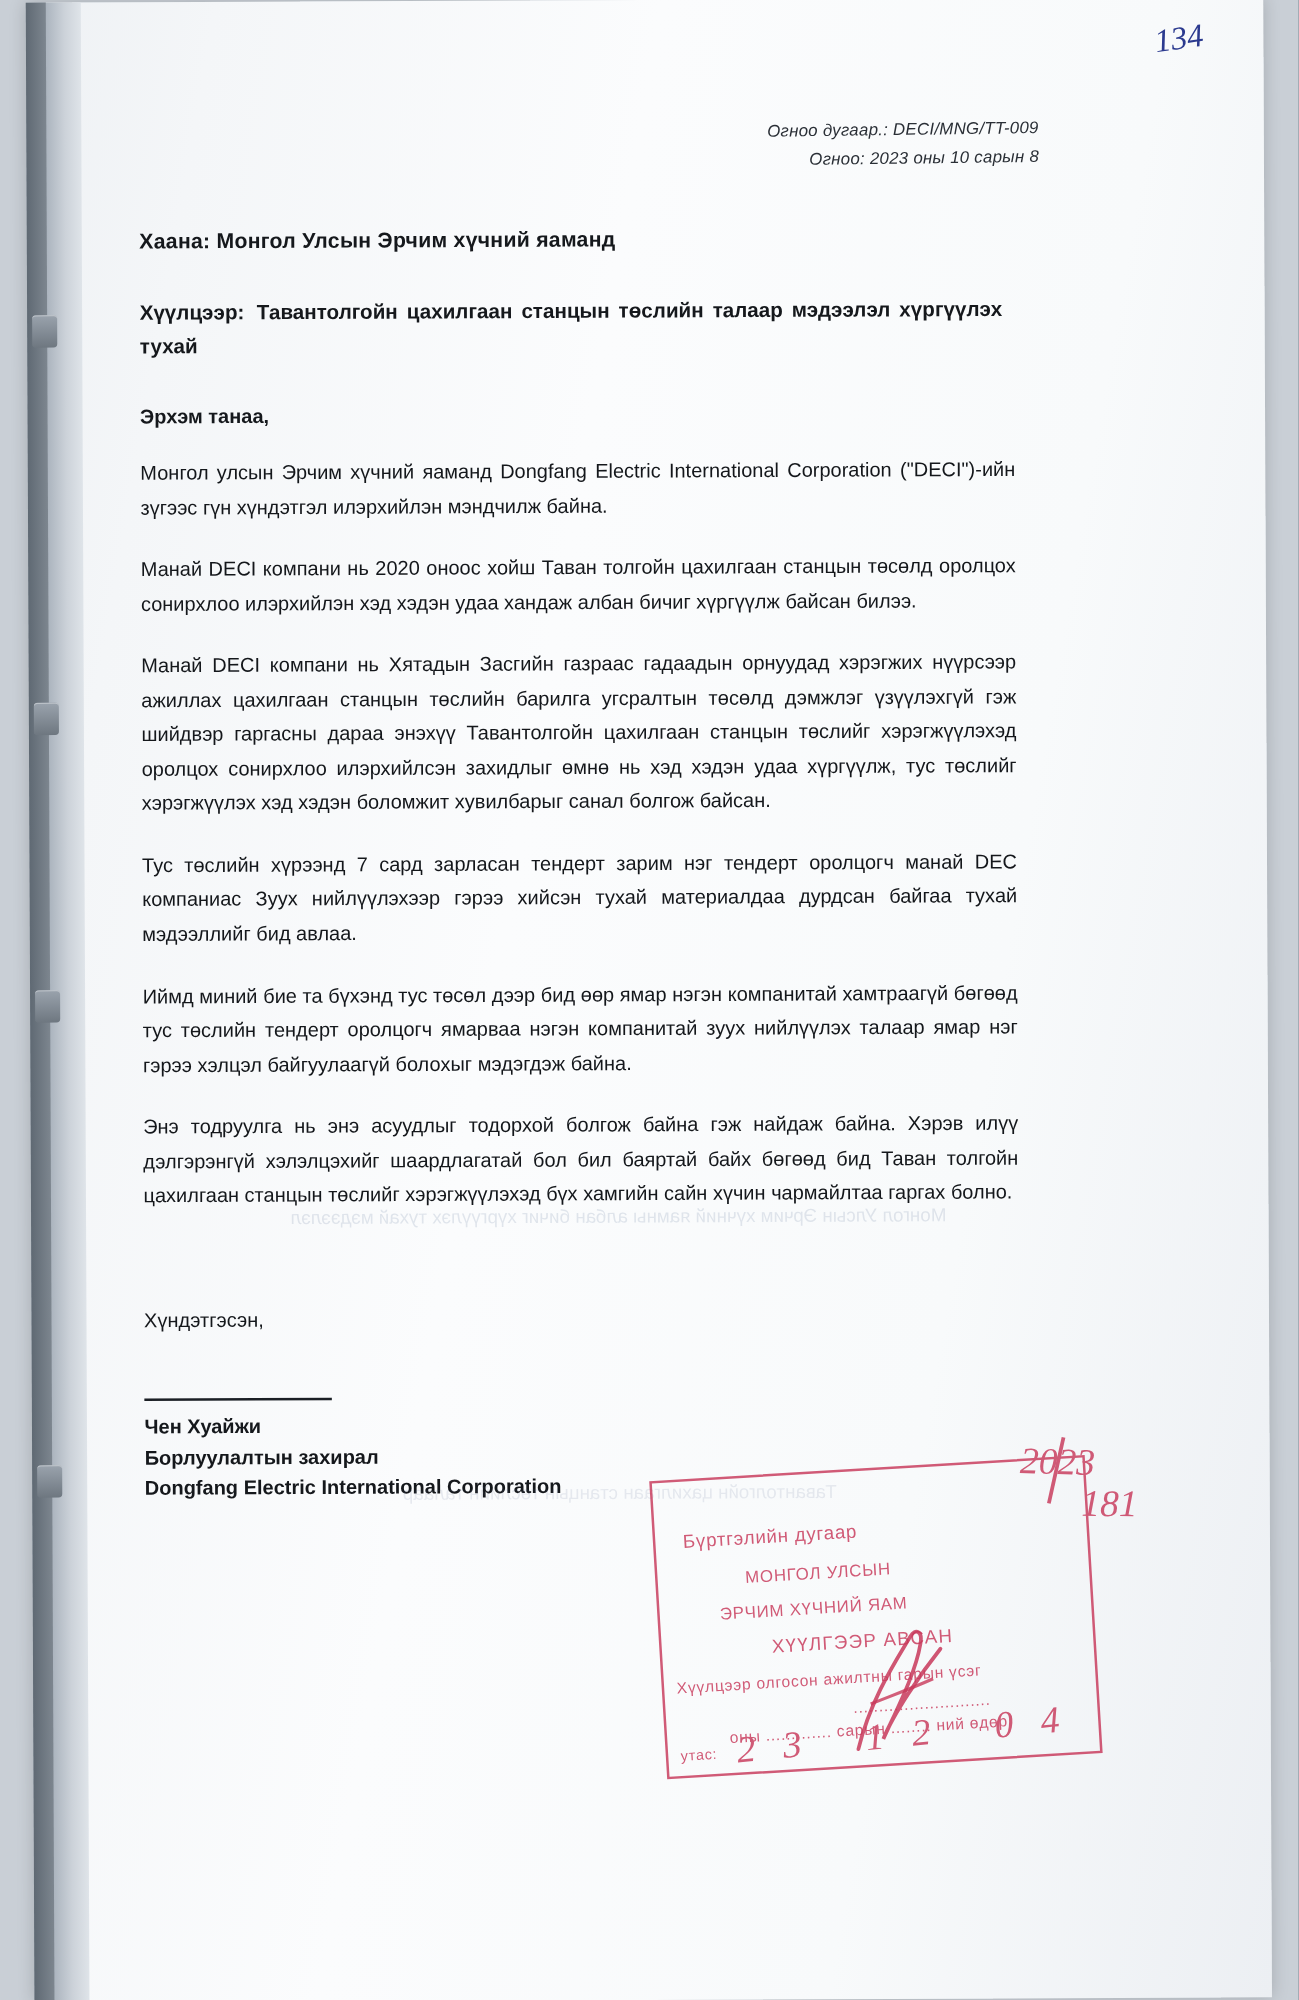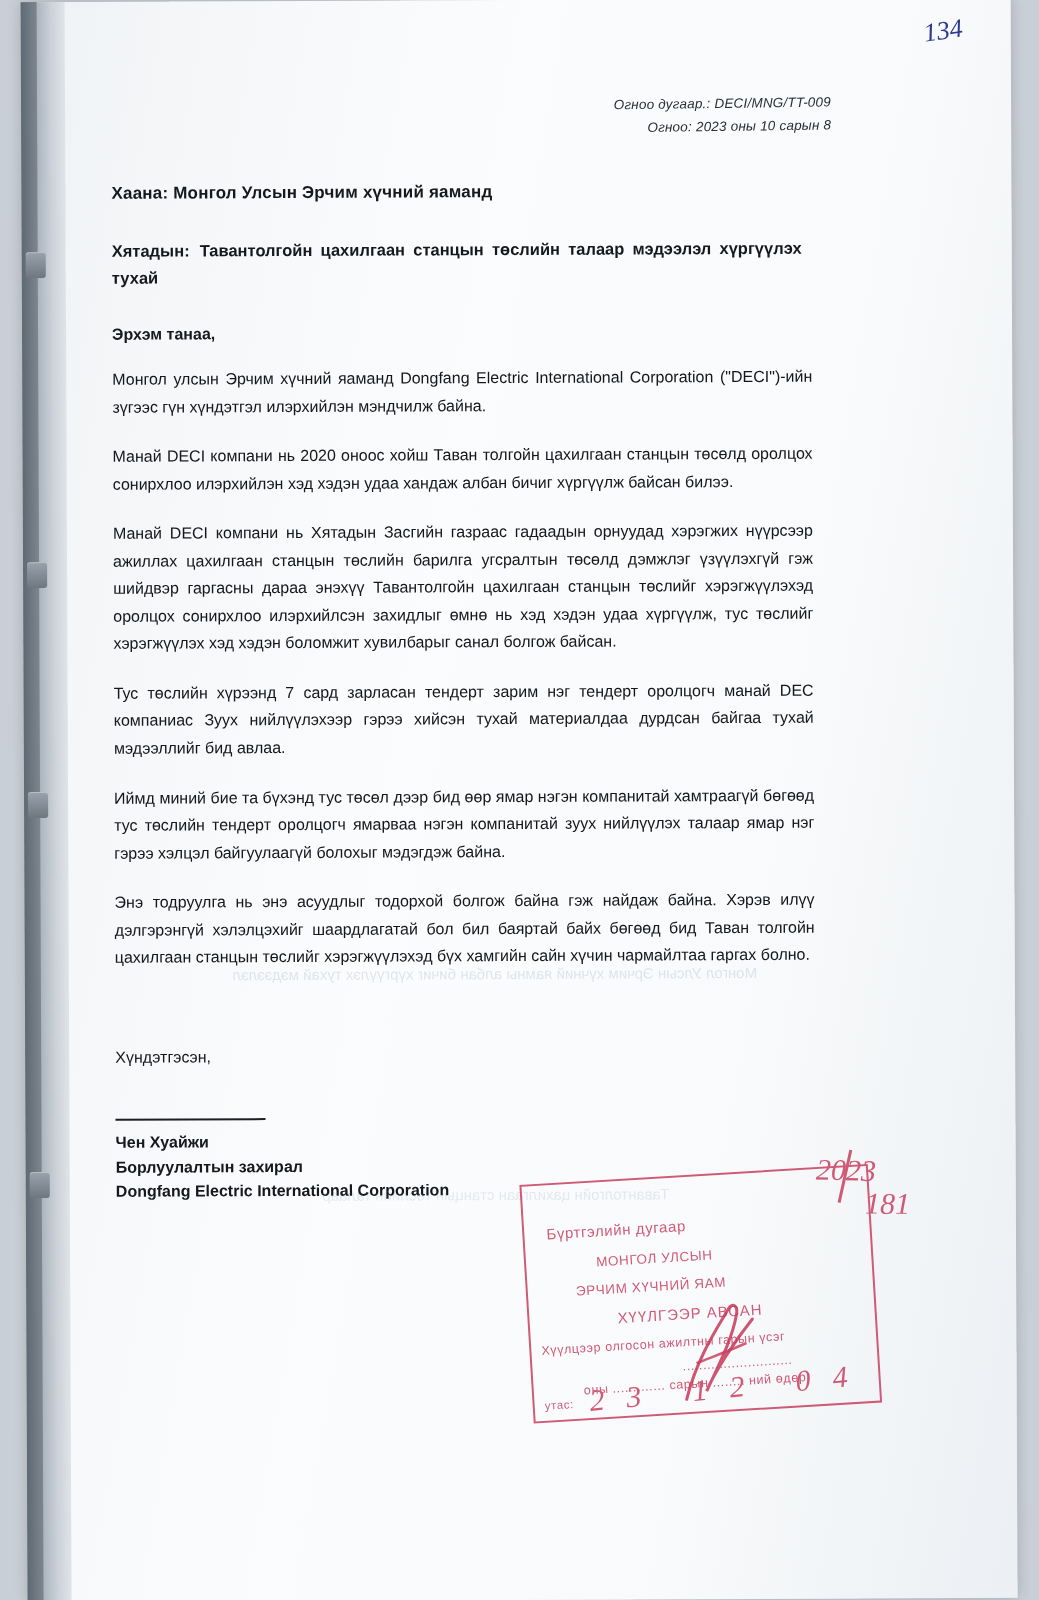--- a/index.html
+++ b/index.html
@@ -236,21 +236,21 @@
     <div class="content">
 
       <div class="meta">
         <div>Огноо дугаар.: DECI/MNG/TT-009</div>
         <div>Огноо: 2023 оны 10 сарын 8</div>
       </div>
 
       <div class="to">Хаана: Монгол Улсын Эрчим хүчний яаманд</div>
 
       <div class="subject">
-        <span class="lbl">Хятадын:</span><span>Тавантолгойн цахилгаан станцын төслийн талаар мэдээлэл хүргүүлэх тухай</span>
+        <span class="lbl">Хүүлцээр:</span><span>Тавантолгойн цахилгаан станцын төслийн талаар мэдээлэл хүргүүлэх тухай</span>
       </div>
 
       <div class="salutation">Эрхэм танаа,</div>
 
       <p class="body">Монгол улсын Эрчим хүчний яаманд Dongfang Electric International Corporation ("DECI")-ийн зүгээс гүн хүндэтгэл илэрхийлэн мэндчилж байна.</p>
       <p class="body">Манай DECI компани нь 2020 оноос хойш Таван толгойн цахилгаан станцын төсөлд оролцох сонирхлоо илэрхийлэн хэд хэдэн удаа хандаж албан бичиг хүргүүлж байсан билээ.</p>
       <p class="body">Манай DECI компани нь Хятадын Засгийн газраас гадаадын орнуудад хэрэгжих нүүрсээр ажиллах цахилгаан станцын төслийн барилга угсралтын төсөлд дэмжлэг үзүүлэхгүй гэж шийдвэр гаргасны дараа энэхүү Тавантолгойн цахилгаан станцын төслийг хэрэгжүүлэхэд оролцох сонирхлоо илэрхийлсэн захидлыг өмнө нь хэд хэдэн удаа хүргүүлж, тус төслийг хэрэгжүүлэх хэд хэдэн боломжит хувилбарыг санал болгож байсан.</p>
       <p class="body">Тус төслийн хүрээнд 7 сард зарласан тендерт зарим нэг тендерт оролцогч манай DEC компаниас Зуух нийлүүлэхээр гэрээ хийсэн тухай материалдаа дурдсан байгаа тухай мэдээллийг бид авлаа.</p>
       <p class="body">Иймд миний бие та бүхэнд тус төсөл дээр бид өөр ямар нэгэн компанитай хамтраагүй бөгөөд тус төслийн тендерт оролцогч ямарваа нэгэн компанитай зуух нийлүүлэх талаар ямар нэг гэрээ хэлцэл байгуулаагүй болохыг мэдэгдэж байна.</p>
       <p class="body">Энэ тодруулга нь энэ асуудлыг тодорхой болгож байна гэж найдаж байна. Хэрэв илүү дэлгэрэнгүй хэлэлцэхийг шаардлагатай бол бил баяртай байх бөгөөд бид Таван толгойн цахилгаан станцын төслийг хэрэгжүүлэхэд бүх хамгийн сайн хүчин чармайлтаа гаргах болно.</p>

